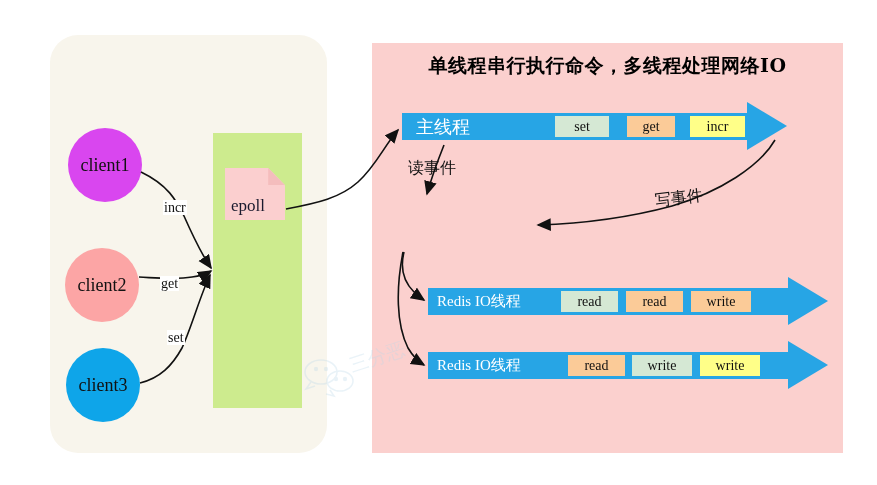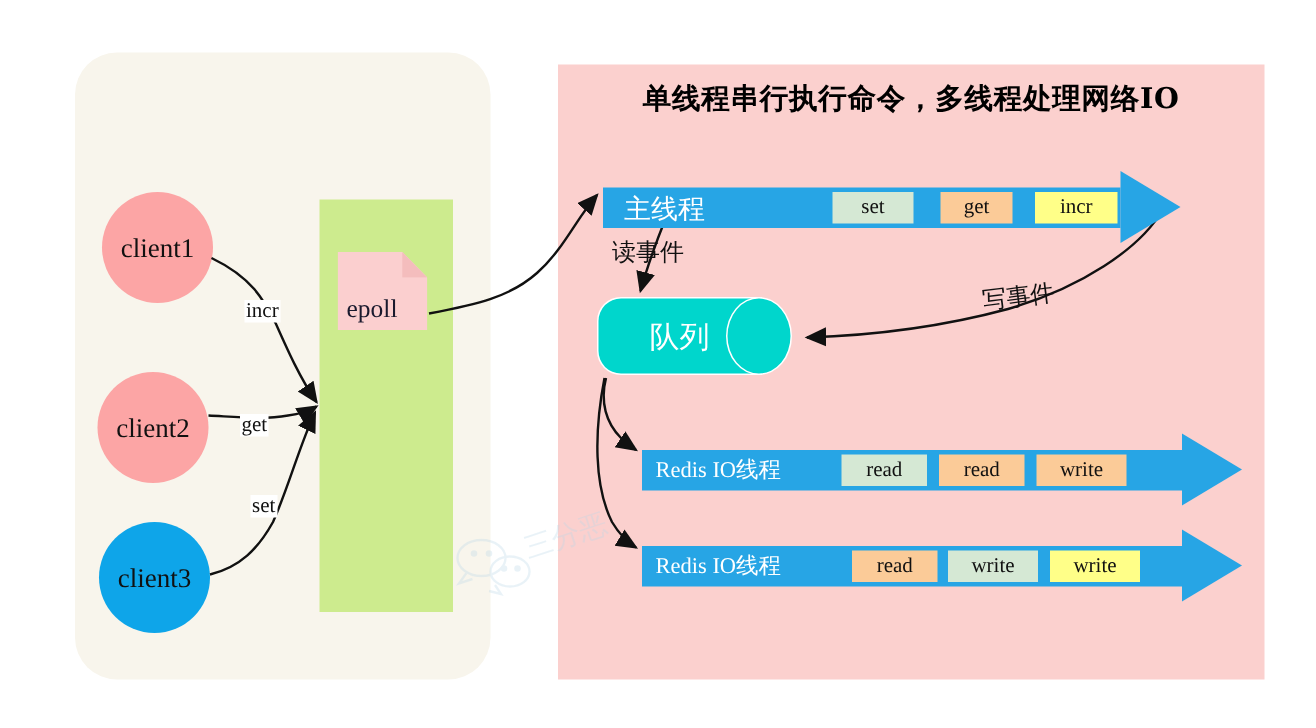--- a/index.html
+++ b/index.html
@@ -25,21 +25,21 @@
   .note-body{position:absolute;inset:0;background:#fbcfcf;
              clip-path:polygon(0 0,72% 0,100% 33%,100% 100%,0 100%);}
   .note-fold{position:absolute;right:0;top:0;width:28%;height:33%;
              background:#f4bdbd;clip-path:polygon(0 0,100% 100%,0 100%);}
   .note-label{position:absolute;inset:0;display:flex;align-items:flex-end;
               justify-content:flex-start;padding:0 0 4px 6px;font-size:17px;color:#1a1a2e;}
 
   .edge-label{position:absolute;background:#ffffff;font-size:14px;color:#111;
               padding:0 1px;line-height:15px;}
 
-  .arrowbar{position:absolute;height:27px;margin-top:12px;}
+  .arrowbar{position:absolute;height:27px;}
   .arrowbar .shaft{position:absolute;left:0;top:0;height:27px;background:#27a5e5;}
   .arrowbar .head{position:absolute;top:-11px;width:0;height:0;
                   border-top:24.5px solid transparent;border-bottom:24.5px solid transparent;
                   border-left:40px solid #27a5e5;}
   .thread-label{position:absolute;top:0;height:27px;display:flex;align-items:center;
                 color:#ffffff;white-space:nowrap;}
 
   .op{position:absolute;top:3px;height:21px;display:flex;align-items:center;
       justify-content:center;font-size:14px;color:#111;line-height:1;}
 
@@ -74,21 +74,21 @@
       <circle cx="336" cy="379" r="1.4" fill="#b9d7e8"></circle>
       <circle cx="345" cy="379" r="1.4" fill="#b9d7e8"></circle>
       <path d="M311 382 l-5 7 l9 -3"></path>
       <path d="M330 390 l4 6 l-8 -2"></path>
     </g>
     <text x="352" y="372" transform="rotate(-18 352 372)" fill="#b9d7e8" font-family="DejaVu Serif, serif" font-size="19">三分恶</text>
   </svg>
 
   <div class="title title-right">单线程串行执行命令，多线程处理网络IO</div>
 
-  <div class="circle" style="left:68px;top:128px;width:74px;height:74px;background:#fca5a5;">
+  <div class="circle" style="left:68px;top:128px;width:74px;height:74px;background:#d946ef;">
     <span>client1</span>
   </div>
   <div class="circle" style="left:65px;top:248px;width:74px;height:74px;background:#fca5a5;">
     <span>client2</span>
   </div>
   <div class="circle" style="left:66px;top:348px;width:74px;height:74px;background:#0ea5e9;">
     <span>client3</span>
   </div>
 
   <div class="green-rect"></div>
@@ -133,25 +133,20 @@
     <div class="head" style="left:345px;"></div>
     <div class="thread-label" style="left:14px;font-size:18px;">主线程</div>
     <div class="op" style="left:153px;width:54px;background:#d5e8d4;">set</div>
     <div class="op" style="left:225px;width:48px;background:#fbcb98;">get</div>
     <div class="op" style="left:288px;width:55px;background:#ffff88;">incr</div>
   </div>
 
   <div class="flow-label" style="left:408px;top:158px;">读事件</div>
   <div class="flow-label" style="left:655px;top:188px;transform:rotate(-7deg);">写事件</div>
 
-  <div class="cyl">
-    <div class="cyl-body"></div>
-    <div class="cyl-cap"></div>
-    <div class="cyl-label">队列</div>
-  </div>
 
   <div class="arrowbar" style="left:428px;top:288px;width:400px;">
     <div class="shaft" style="width:360px;"></div>
     <div class="head" style="left:360px;"></div>
     <div class="thread-label" style="left:9px;font-size:15px;">Redis IO线程</div>
     <div class="op" style="left:133px;width:57px;background:#d5e8d4;">read</div>
     <div class="op" style="left:198px;width:57px;background:#fbcb98;">read</div>
     <div class="op" style="left:263px;width:60px;background:#fbcb98;">write</div>
   </div>
 

